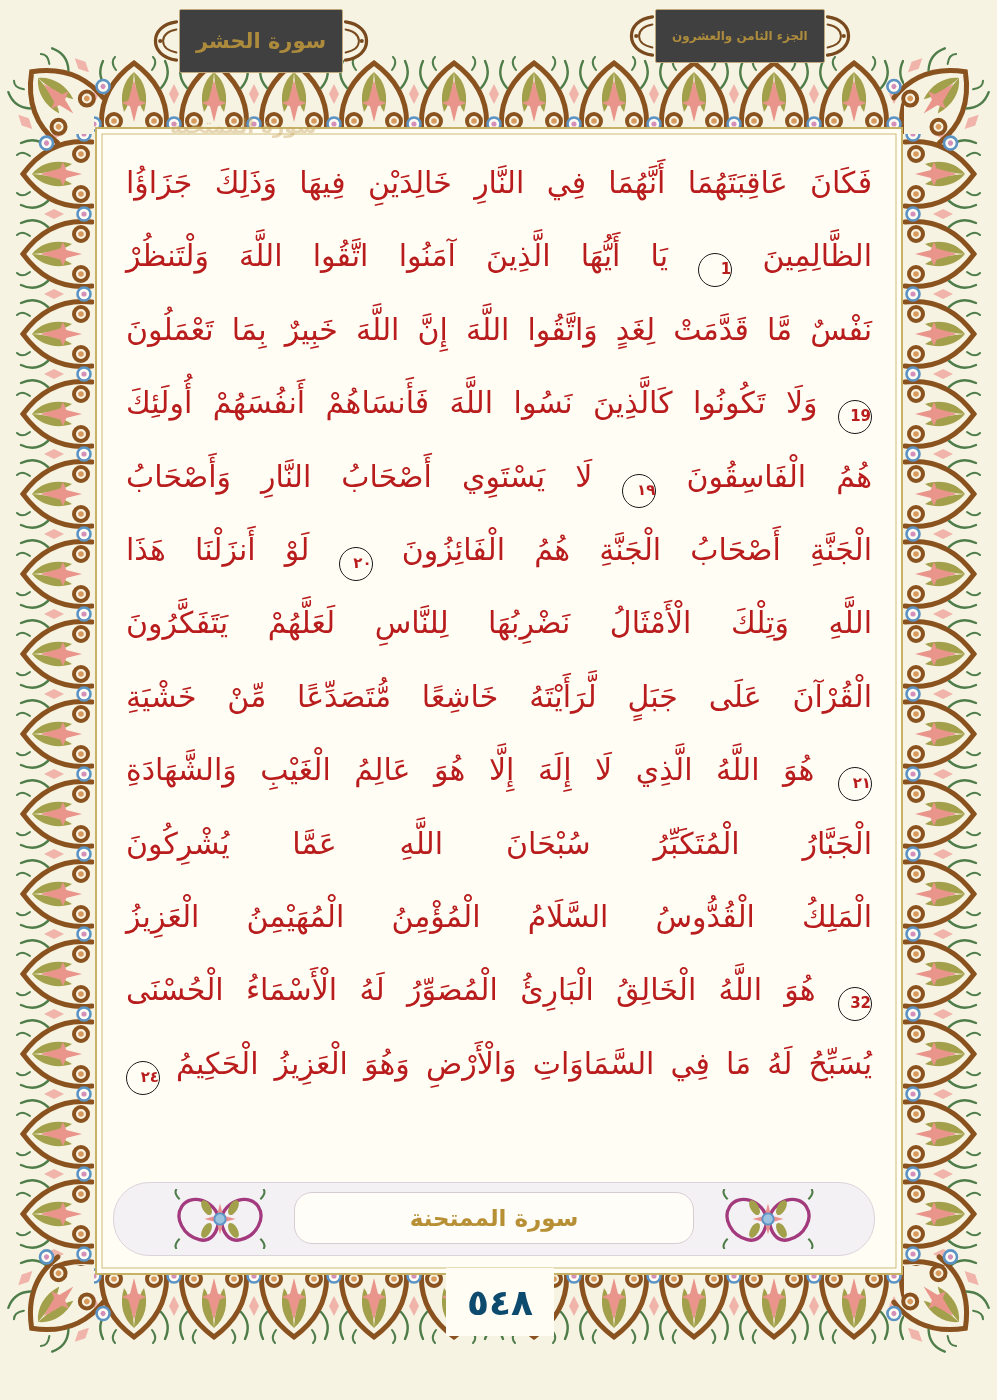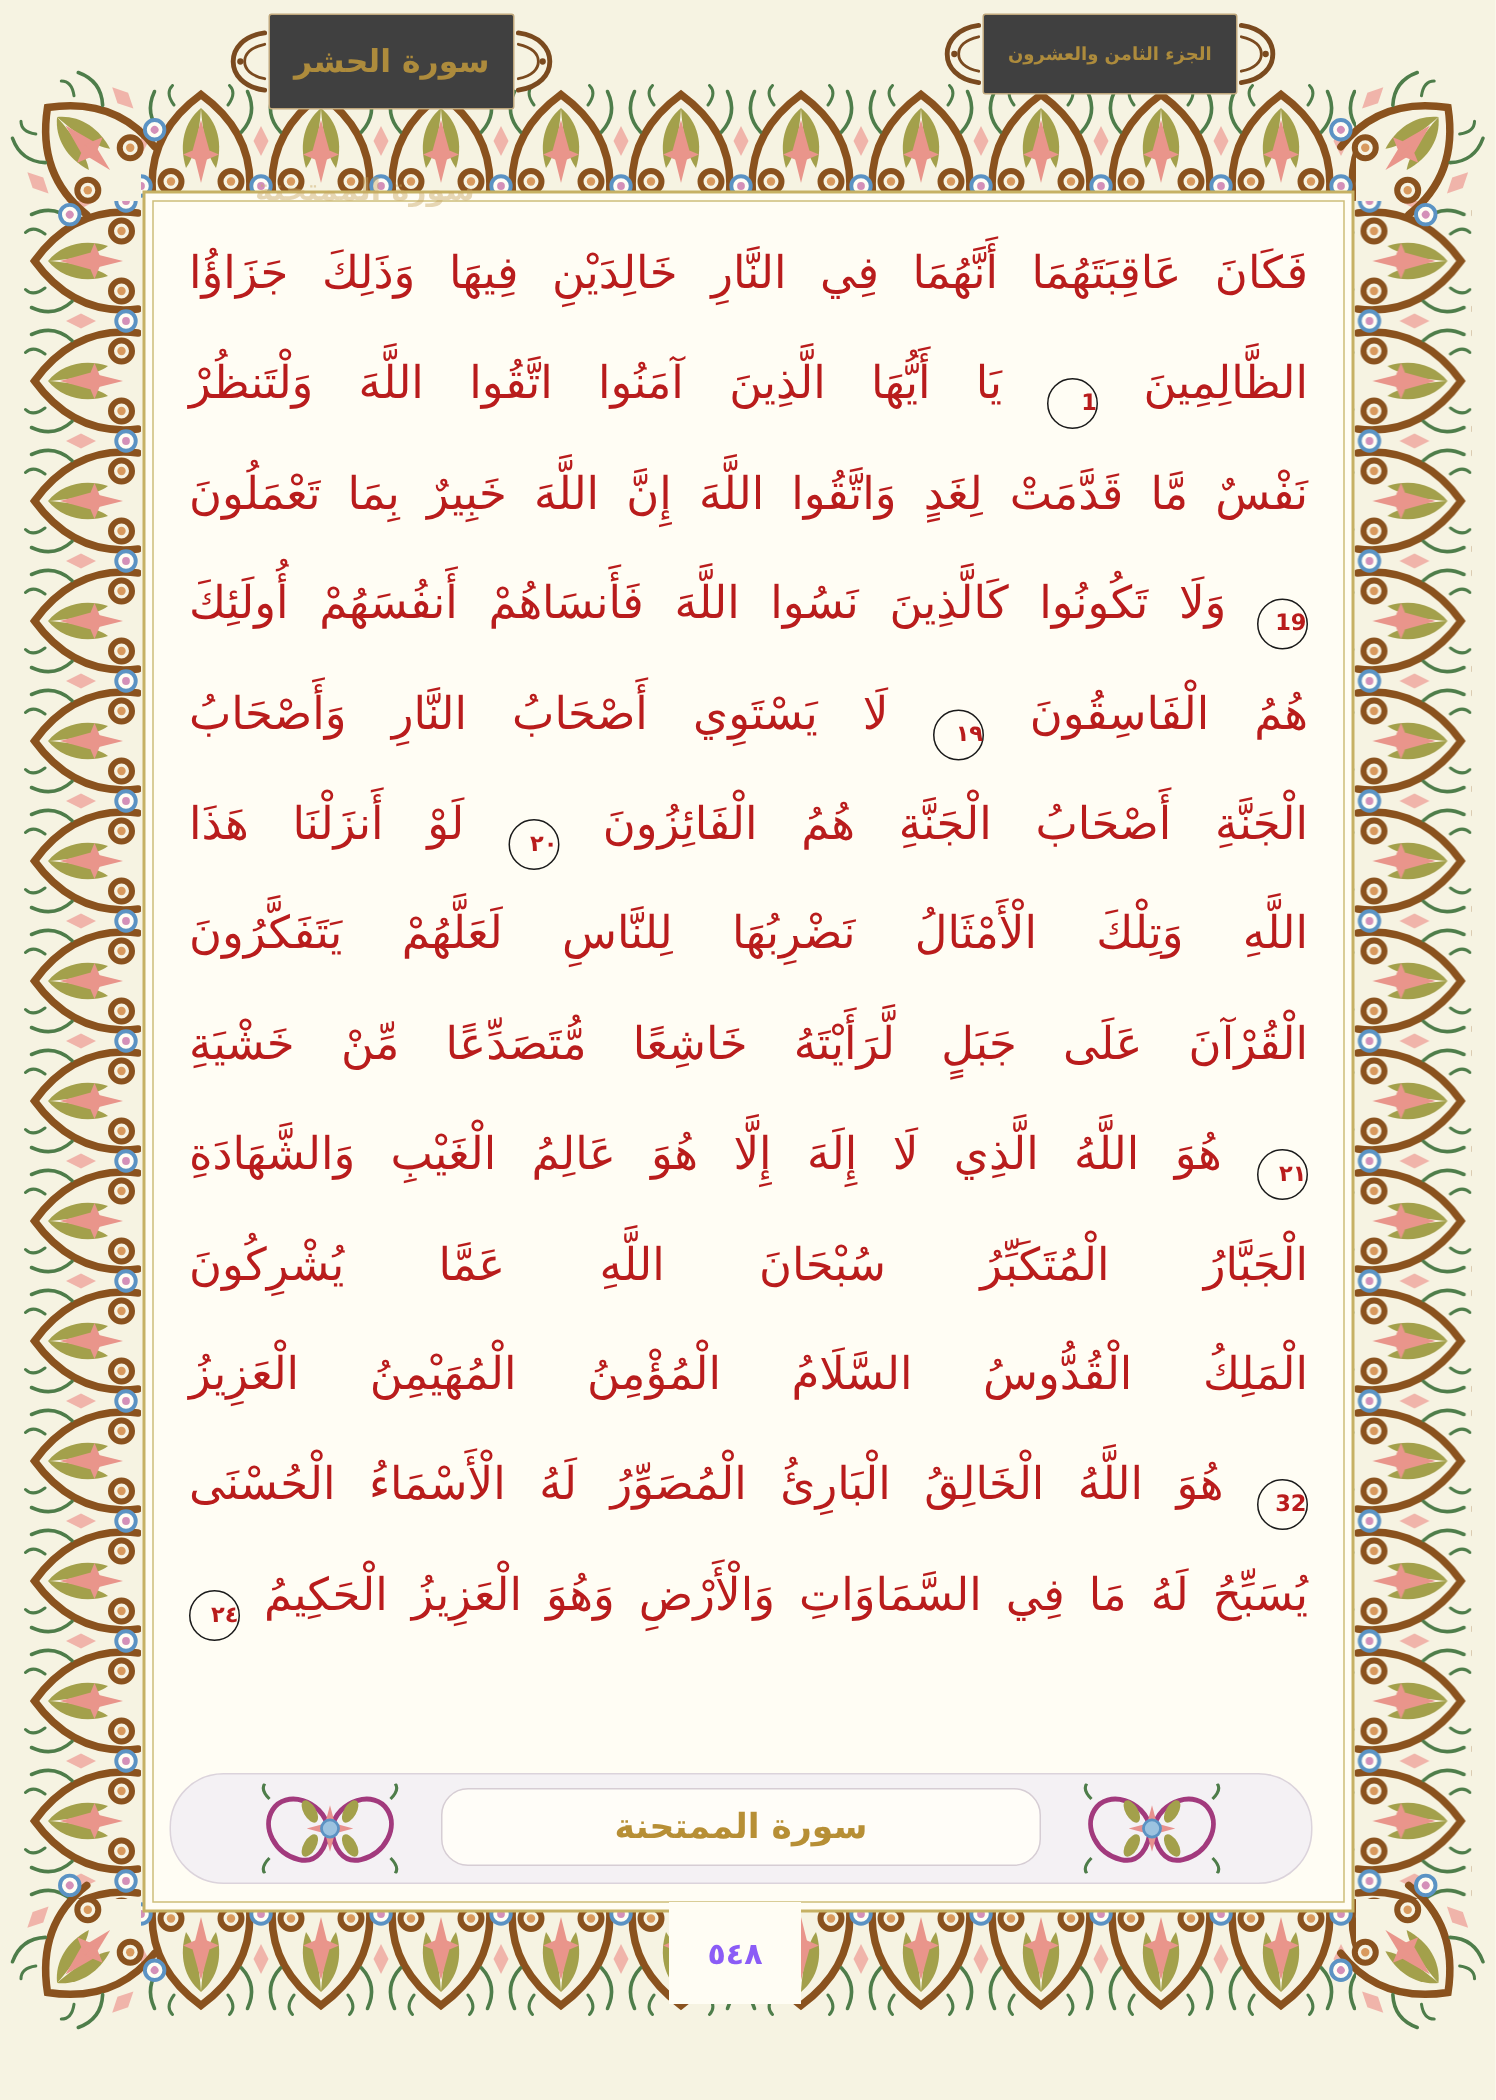--- a/index.html
+++ b/index.html
@@ -56,23 +56,23 @@
   #banner-panel{
     position:absolute;left:50%;top:9px;transform:translateX(-50%);
     width:400px;height:52px;box-sizing:border-box;
     background:#fffdf8;border:1px solid #d6cdd4;border-radius:18px;
     display:flex;align-items:center;justify-content:center;
     color:#b78f35;font-size:23px;font-weight:bold;
   }
 
   
   #page-number{
-    position:absolute;left:446px;top:1268px;width:88px;height:68px;z-index:4;
+    position:absolute;left:446px;top:1268px;width:108px;height:68px;z-index:4;
     background:#fffdf4;display:flex;align-items:center;justify-content:center;
-    color:#8b5cf6;font-size:20px;font-weight:bold;
+    color:#0c4a6e;font-size:36px;font-weight:bold;
   }
 </style>
 </head>
 <body>
 
 <svg id="border-svg" width="997" height="1400" viewBox="0 0 997 1400" xmlns="http://www.w3.org/2000/svg">
   <defs>
     <g id="m">
       <path d="M8,76 Q3,34 40,7 Q77,34 72,76" fill="none" stroke="#8a521e" stroke-width="5" stroke-linecap="round"></path>
       <circle cx="20" cy="65" r="7" fill="none" stroke="#8a521e" stroke-width="4"></circle>

